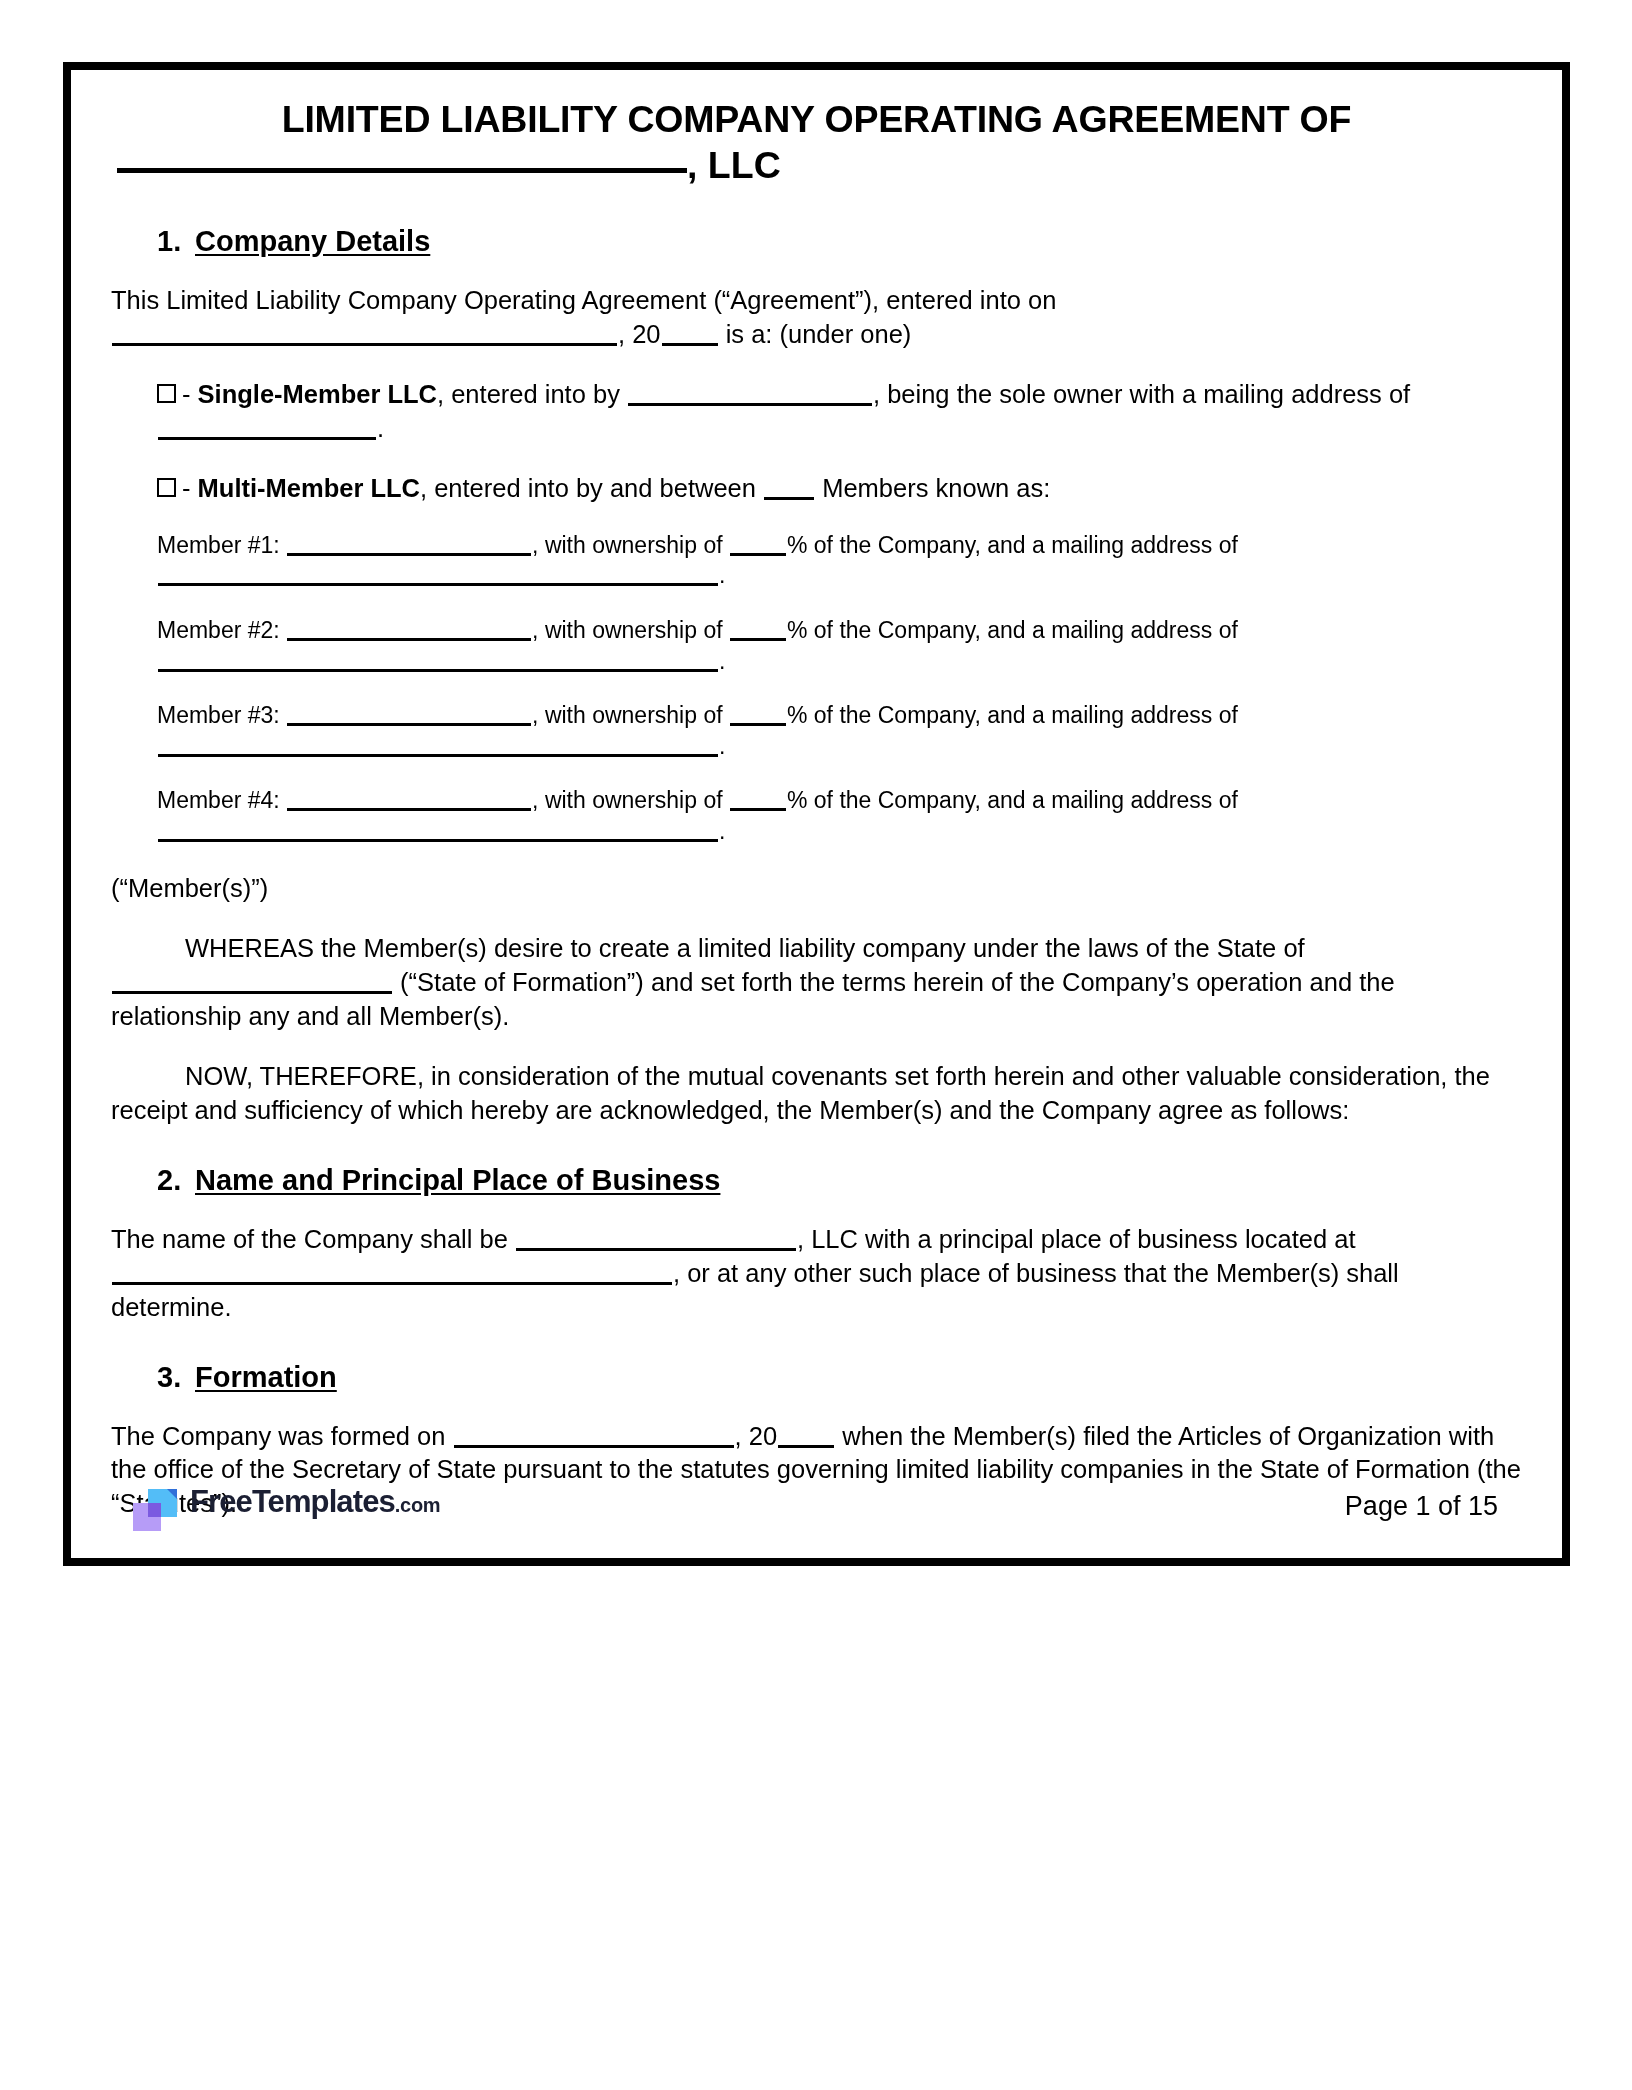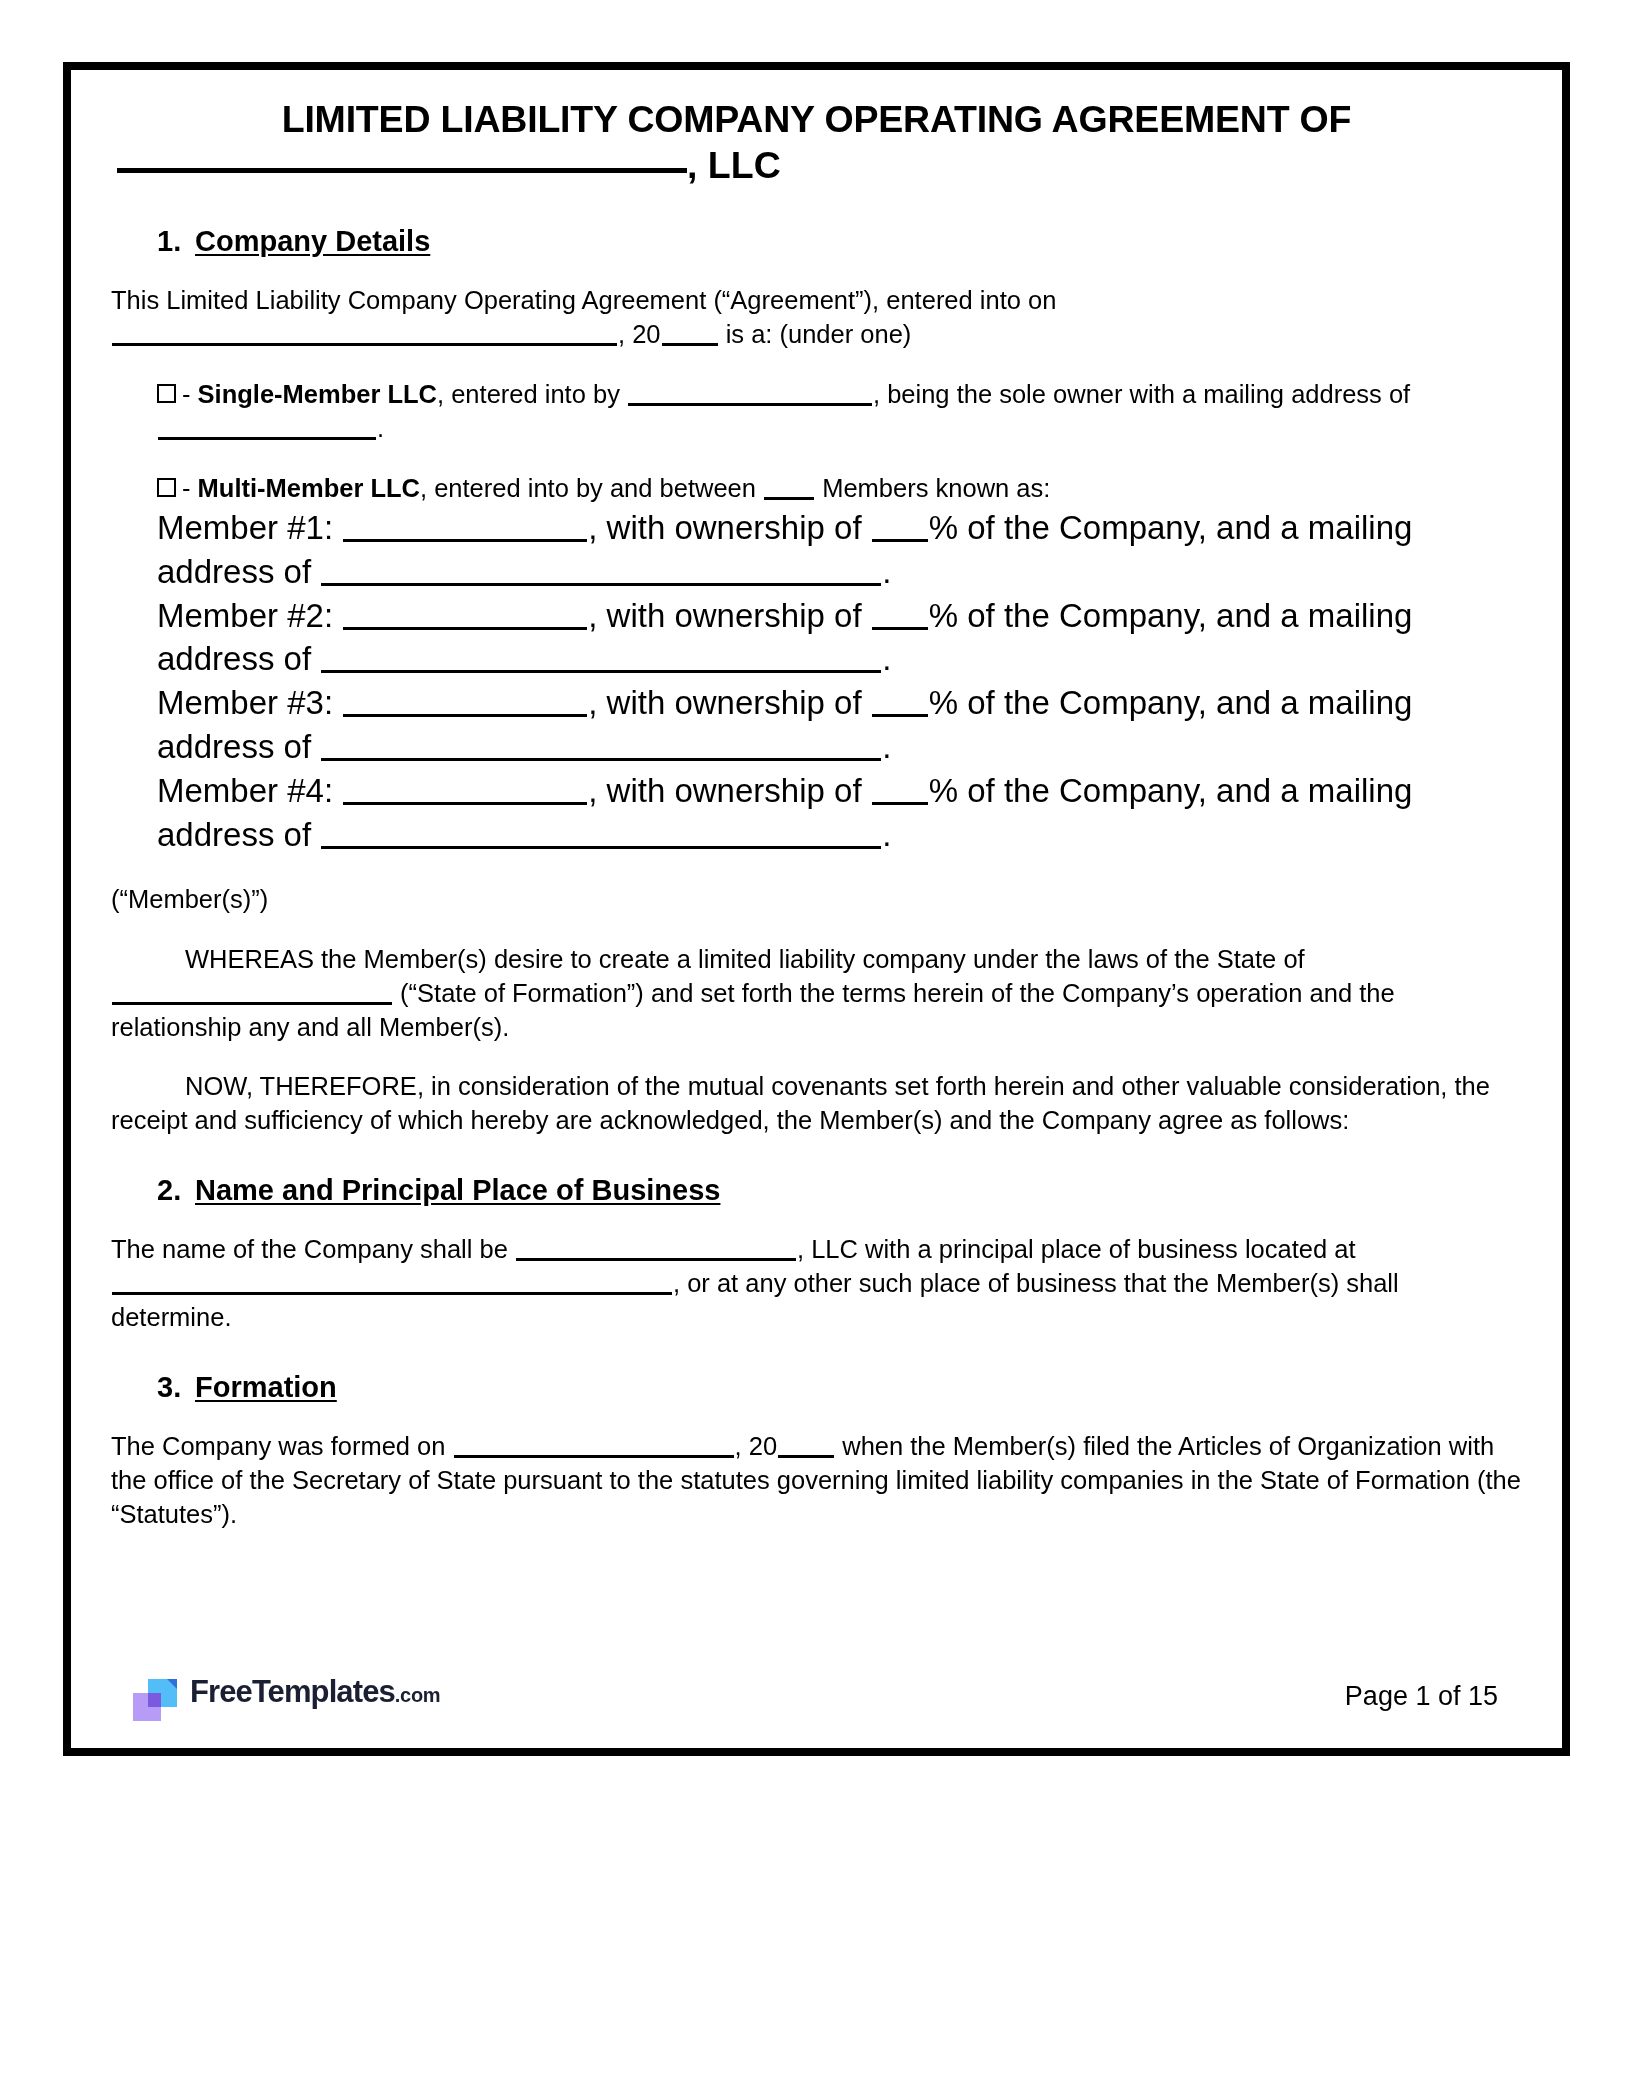--- a/index.html
+++ b/index.html
@@ -15,21 +15,21 @@
     position: relative;
     overflow: hidden;
   }
 
   
   .page-frame {
     position: absolute;
     left: 63px;
     top: 62px;
     width: 1507px;
-    height: 1694px;
+    height: 1504px;
     border: 8px solid #000000;
     box-sizing: border-box;
     background: #ffffff;
   }
 
   .page-inner {
     position: absolute;
     left: 40px;
     top: 14px;
     right: 40px;
@@ -92,21 +92,22 @@
     text-indent: 74px;
   }
   .sub-block {
     margin-left: 46px;
     margin-top: 26px;
     font-size: 25.5px;
     line-height: 1.33;
   }
   .member-block {
     margin-left: 46px;
-    font-size: 33px;
+    margin-top: 24px;
+    font-size: 23px;
     line-height: 1.33;
   }
   b { font-weight: bold; }
 
   
   .blank {
     display: inline-block;
     border-bottom: 3px solid #000;
     height: 22px;
     vertical-align: -3px;

